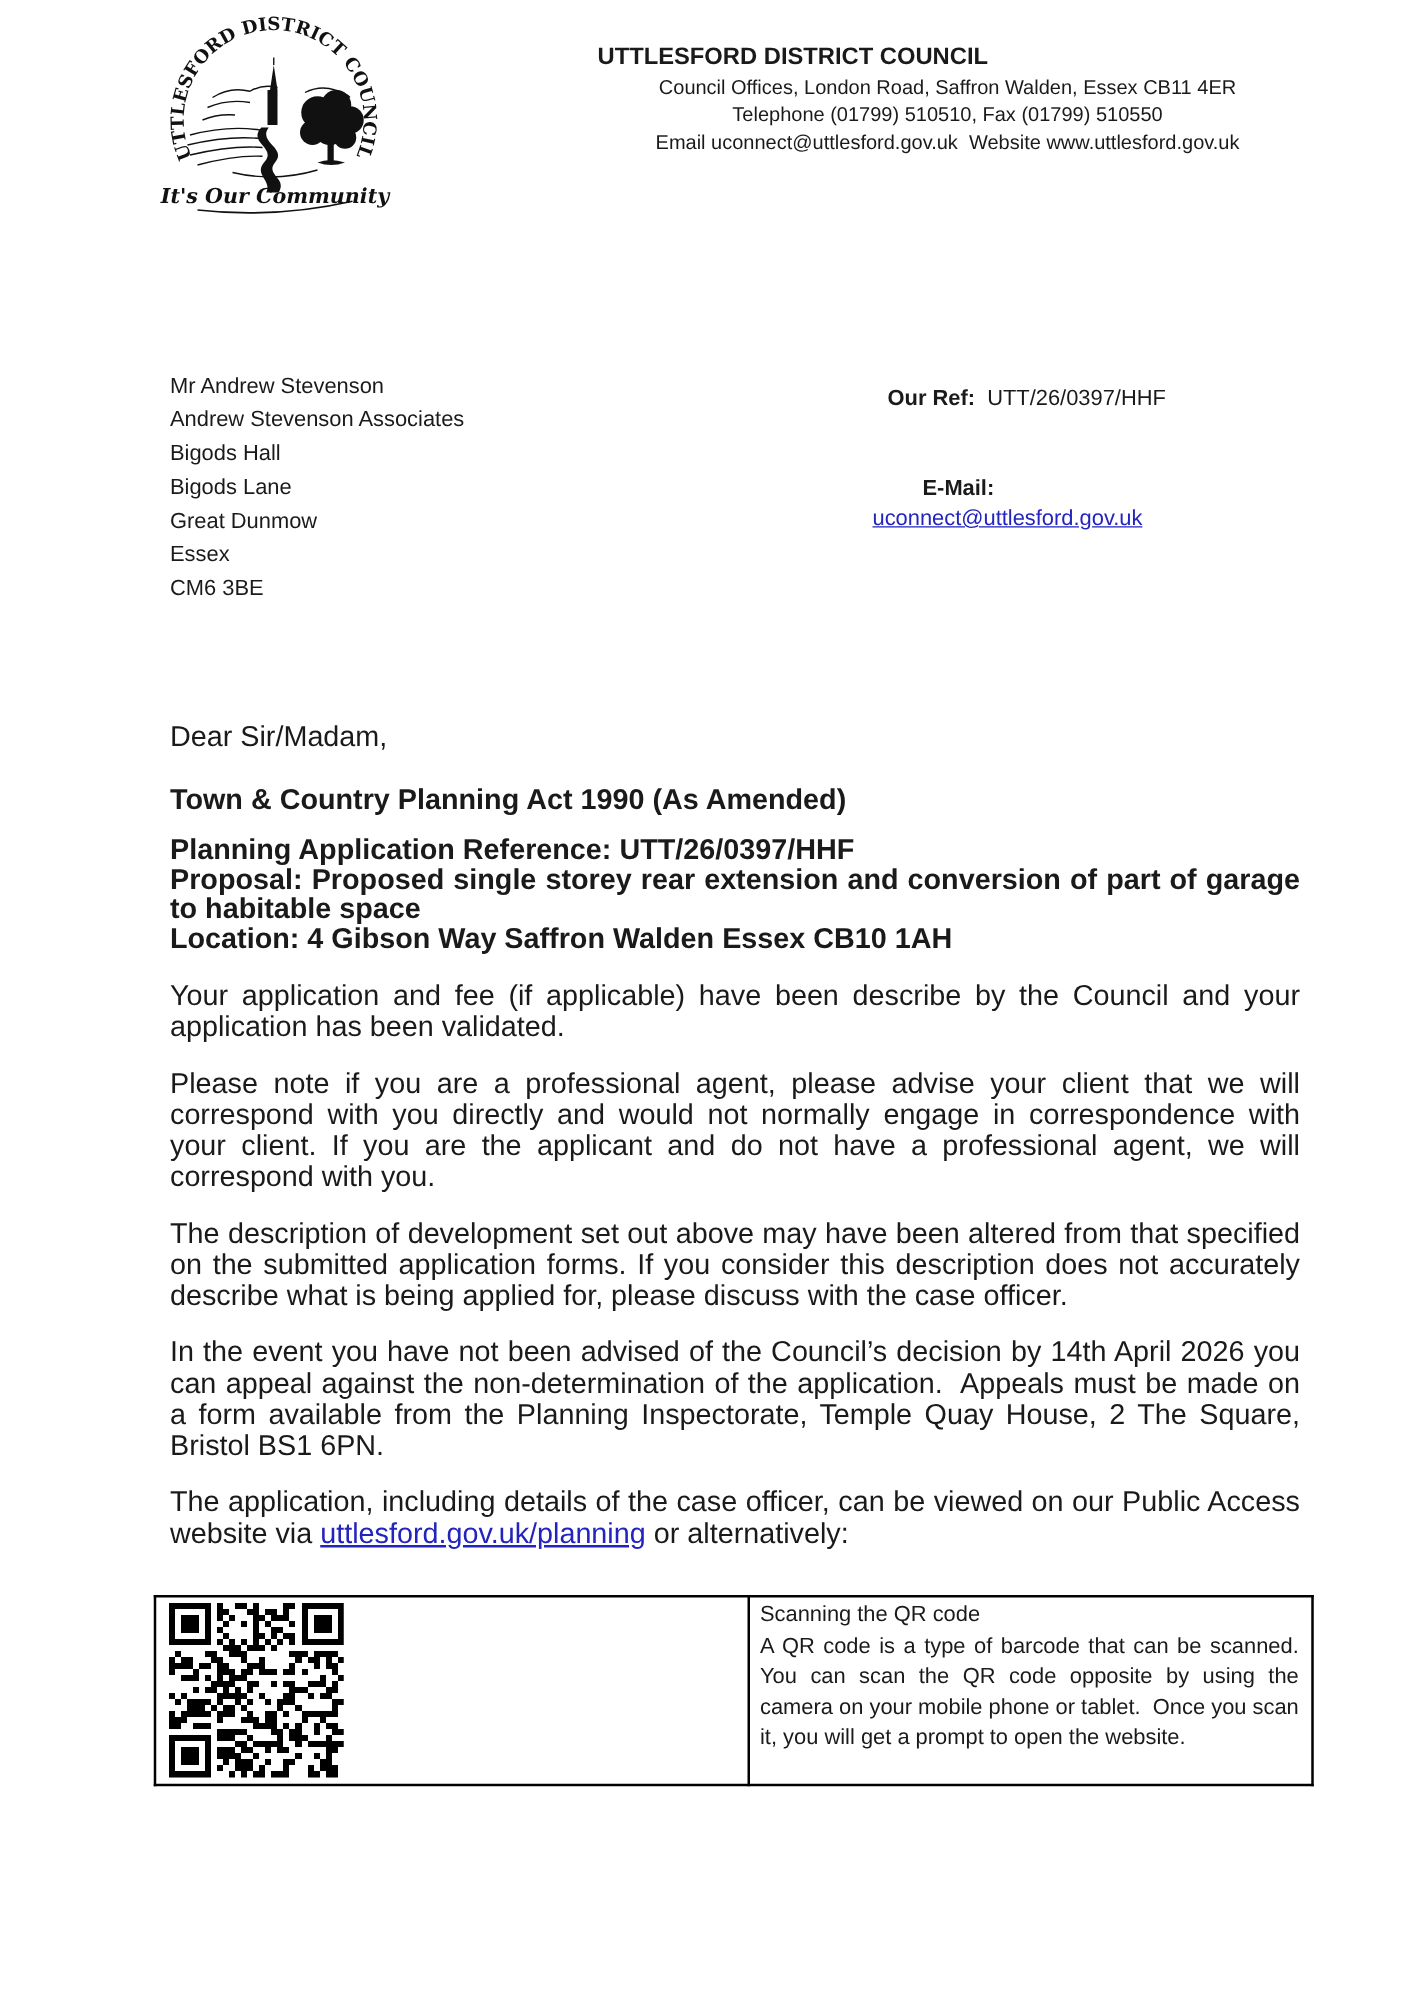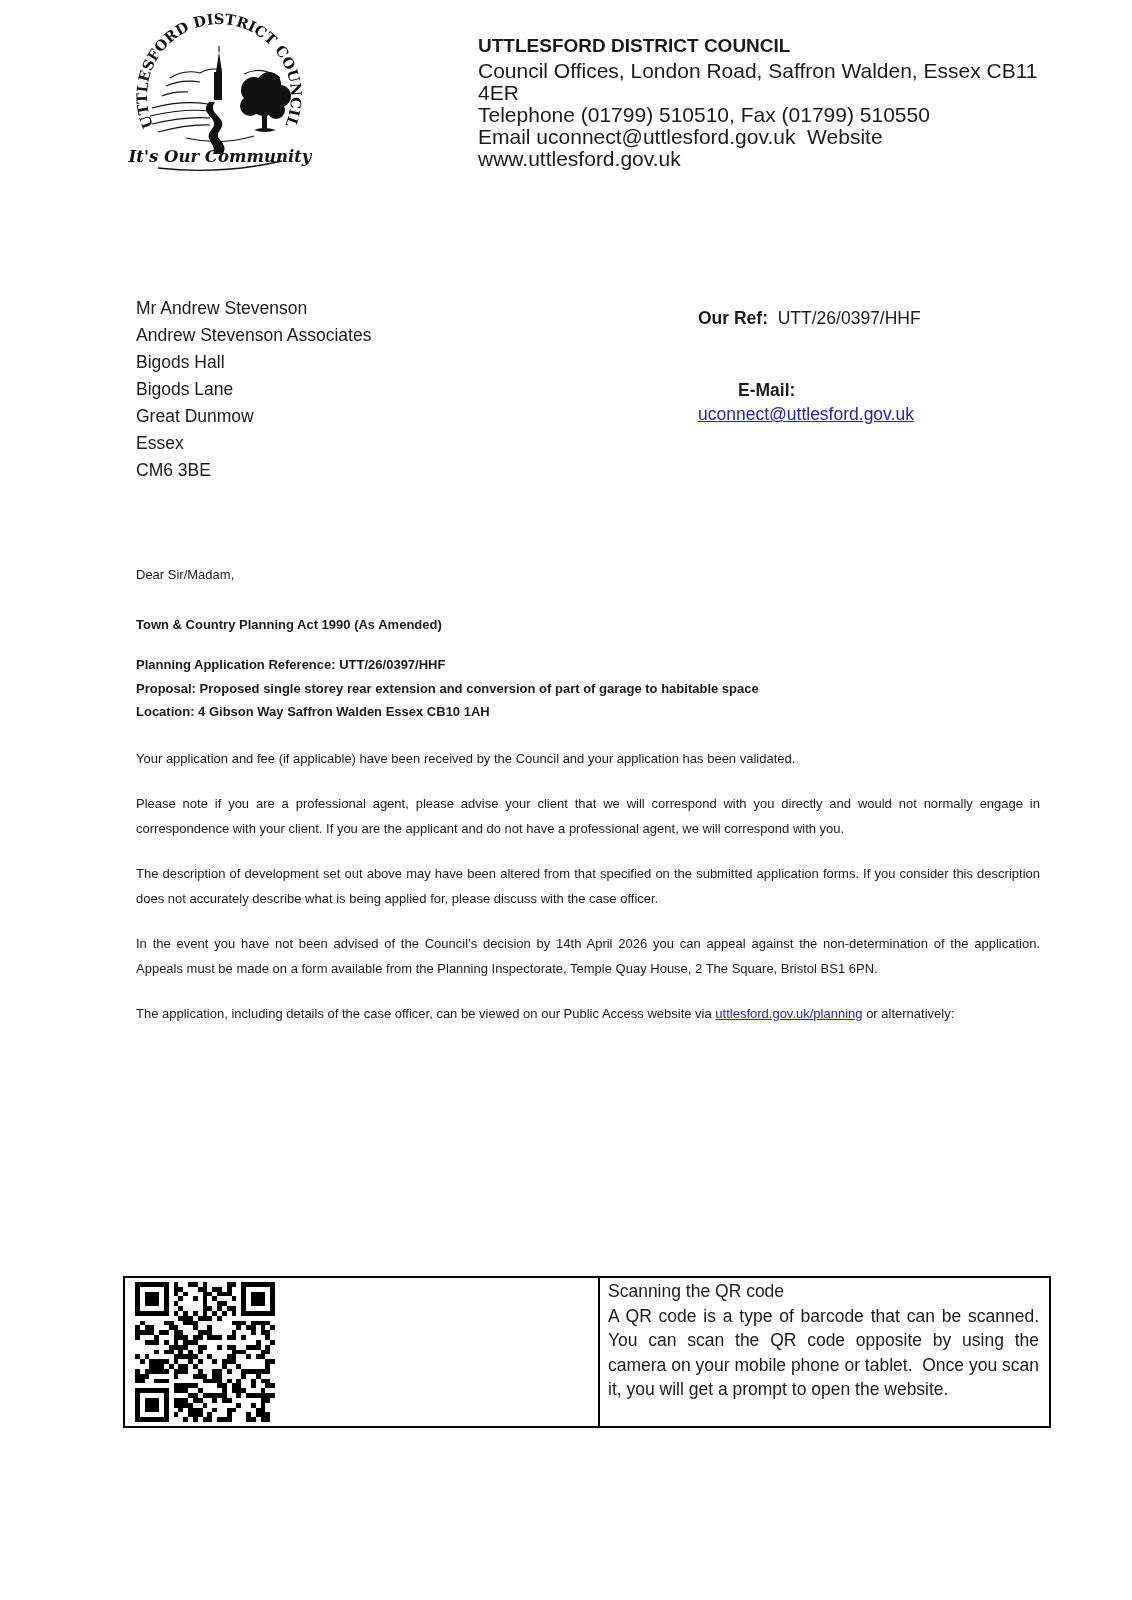--- a/index.html
+++ b/index.html
@@ -9,33 +9,33 @@
     margin:0 auto;
     background:#ffffff;
     font-family:"Liberation Sans", sans-serif;
     color:#1a1a1a;
     overflow:hidden;
   }
   
   .logo-wrap{position:absolute;top:12px;left:126px;width:188px;height:160px;}
   .council-info{position:absolute;top:34px;left:478px;width:560px;}
   .council-info .title{font-size:19px;font-weight:bold;line-height:24px;margin:0 0 2px 0;}
-  .council-info .line{font-size:21px;line-height:22px;white-space:pre-wrap;}
+  .council-info .line{font-size:16px;line-height:22px;white-space:pre-wrap;text-align:center;}
   
   .recipient{position:absolute;top:295px;left:136px;font-size:17.5px;line-height:27px;}
   .refs{position:absolute;top:306px;left:698px;width:344px;font-size:17.5px;}
   .refs .row{line-height:25px;}
   .refs b{font-weight:bold;}
-  .refs .ourref{margin-bottom:47px;}
+  .refs .ourref{margin-bottom:47px;margin-left:12px;}
   .refs .email-label{line-height:24px;font-weight:bold;margin-left:40px;}
   .refs .email-link{line-height:24px;}
   .refs .daterow{margin-top:24px;}
   a.link{color:var(--link,#2323BE);text-decoration:underline;cursor:pointer;}
   
-  .letter-body{position:absolute;top:562px;left:136px;width:904px;font-size:13px;line-height:25px;text-align:justify;}
+  .letter-body{position:absolute;top:577px;left:136px;width:904px;font-size:23px;line-height:25px;text-align:justify;}
   .letter-body p{margin:0 0 20px 0;}
   .salutation{margin:0 0 25px 0 !important;text-align:left;}
   .act-heading{margin:0 0 14px 0 !important;font-weight:bold;text-align:left;}
   .ref-block{margin:16px 0 22px 0;font-weight:bold;line-height:23.5px;}
   .ref-block .jline{text-align:justify;}
   .ref-block .pline{text-align:left;}
   .prewrap{white-space:pre-wrap;}
   .view-para{margin-bottom:0 !important;}
   
   .qr-table{
@@ -131,21 +131,21 @@
     <p class="salutation">Dear Sir/Madam,</p>
 
     <p class="act-heading">Town &amp; Country Planning Act 1990 (As Amended)</p>
 
     <div class="ref-block">
       <div class="pline">Planning Application Reference: UTT/26/0397/HHF</div>
       <div class="jline">Proposal: Proposed single storey rear extension and conversion of part of garage to habitable space</div>
       <div class="pline">Location: 4 Gibson Way Saffron Walden Essex CB10 1AH</div>
     </div>
 
-    <p>Your application and fee (if applicable) have been received by the Council and your application has been validated.</p>
+    <p>Your application and fee (if applicable) have been describe by the Council and your application has been validated.</p>
 
     <p>Please note if you are a professional agent, please advise your client that we will correspond with you directly and would not normally engage in correspondence with your client. If you are the applicant and do not have a professional agent, we will correspond with you.</p>
 
     <p>The description of development set out above may have been altered from that specified on the submitted application forms. If you consider this description does not accurately describe what is being applied for, please discuss with the case officer.</p>
 
     <p class="prewrap">In the event you have not been advised of the Council’s decision by 14th April 2026 you can appeal against the non-determination of the application.  Appeals must be made on a form available from the Planning Inspectorate, Temple Quay House, 2 The Square, Bristol BS1 6PN.</p>
 
 
     <p class="view-para"><span>The application, including details of the case officer, can be viewed on our Public Access website via </span><a class="link">uttlesford.gov.uk/planning</a><span> or alternatively:</span></p>
   </div>

